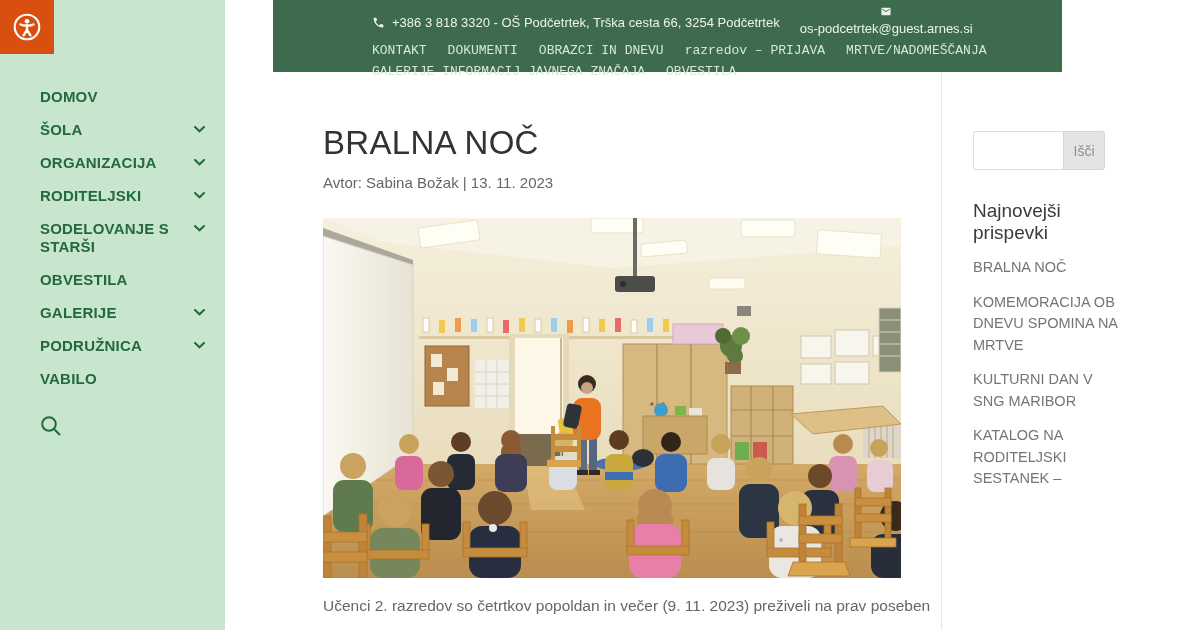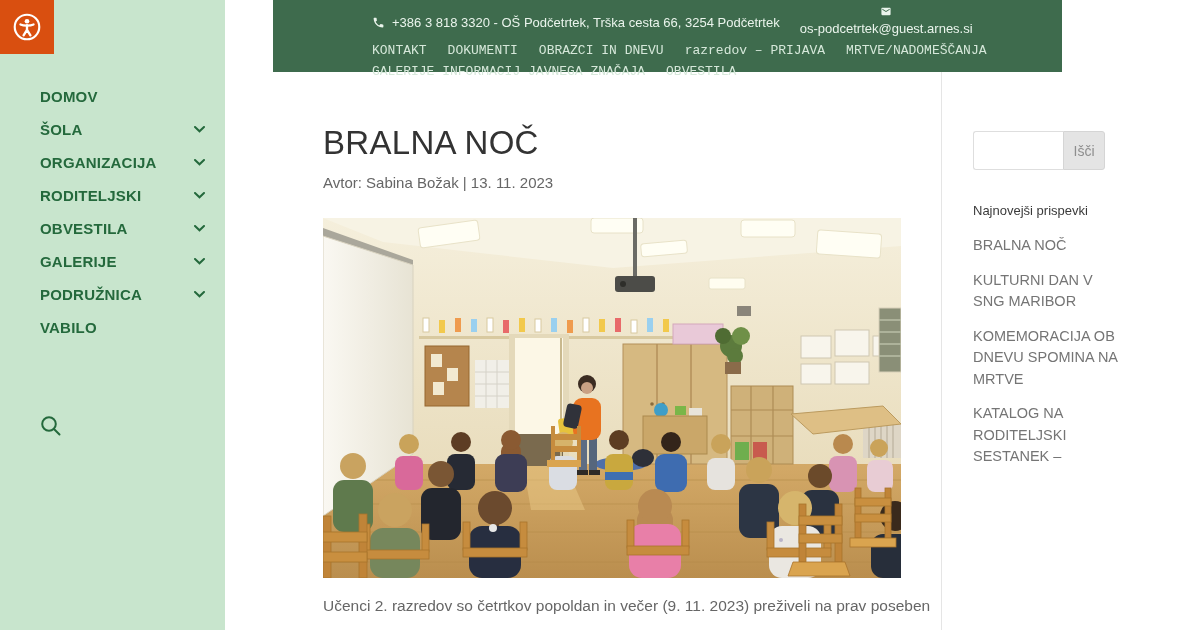--- a/index.html
+++ b/index.html
@@ -33,21 +33,21 @@
   .article p{margin:13px 0 0 0;font-size:15.5px;line-height:30px;color:#666;}
   
   .rightbar{position:absolute;left:973px;top:131px;width:148px;}
   .searchform{display:flex;height:39px;align-items:flex-end;}
   .searchform input{width:90px;height:39px;box-sizing:border-box;border:1px solid #dedede;
     border-right:none;border-radius:3px 0 0 3px;background:#fff;padding:0 8px;font-size:14px;outline:none;
     font-family:"Liberation Sans",sans-serif;}
   .searchform button{width:42px;height:39px;box-sizing:border-box;border:1px solid #d5d5d5;
     border-radius:0 3px 3px 0;background:#e4e4e4;color:#8e8e8e;font-size:14px;cursor:pointer;
     font-family:"Liberation Sans",sans-serif;}
-  .widget-title{margin:30px 0 0 0;font-size:13px;line-height:22px;color:#3a3a3a;font-weight:500;}
+  .widget-title{margin:30px 0 0 0;font-size:19px;line-height:22px;color:#3a3a3a;font-weight:500;}
   .posts{list-style:none;margin:13px 0 0 0;padding:0;}
   .posts li{font-size:14.5px;line-height:21.5px;color:#757575;margin-bottom:13px;cursor:pointer;}
 </style>
 </head>
 <body>
 
 <div class="sidebar">
   <div class="access-btn">
     <svg width="32" height="32" viewBox="0 0 30 30">
       <circle cx="15" cy="15" r="11.5" fill="none" stroke="#ffffff" stroke-width="2"></circle>
@@ -64,21 +64,21 @@
           <polyline points="1,1 5.5,5.3 10,1" fill="none" stroke="#24693c" stroke-width="2" stroke-linecap="round"></polyline>
         </svg></li>
     <li><span>ORGANIZACIJA</span>
       <svg class="chev" width="11" height="7" viewBox="0 0 11 7">
           <polyline points="1,1 5.5,5.3 10,1" fill="none" stroke="#24693c" stroke-width="2" stroke-linecap="round"></polyline>
         </svg></li>
     <li><span>RODITELJSKI</span>
       <svg class="chev" width="11" height="7" viewBox="0 0 11 7">
           <polyline points="1,1 5.5,5.3 10,1" fill="none" stroke="#24693c" stroke-width="2" stroke-linecap="round"></polyline>
         </svg></li>
-    <li>
+    <li><span>SODELOVANJE S STARŠI</span>
       <svg class="chev" width="11" height="7" viewBox="0 0 11 7">
           <polyline points="1,1 5.5,5.3 10,1" fill="none" stroke="#24693c" stroke-width="2" stroke-linecap="round"></polyline>
         </svg></li>
     <li><span>OBVESTILA</span></li>
     <li><span>GALERIJE</span>
       <svg class="chev" width="11" height="7" viewBox="0 0 11 7">
           <polyline points="1,1 5.5,5.3 10,1" fill="none" stroke="#24693c" stroke-width="2" stroke-linecap="round"></polyline>
         </svg></li>
     <li><span>PODRUŽNICA</span>
       <svg class="chev" width="11" height="7" viewBox="0 0 11 7">
@@ -363,17 +363,17 @@
 </div>
 
 <div class="rightbar">
   <form class="searchform">
     <input type="text" value="" style="">
     <button type="submit">Išči</button>
   </form>
   <h3 class="widget-title">Najnovejši prispevki</h3>
   <ul class="posts">
     <li>BRALNA NOČ</li>
+    <li>KOMEMORACIJA OB DNEVU SPOMINA NA MRTVE</li>
     <li>KULTURNI DAN V SNG MARIBOR</li>
-    <li>KOMEMORACIJA OB DNEVU SPOMINA NA MRTVE</li>
     <li>KATALOG NA RODITELJSKI SESTANEK –</li>
   </ul>
 </div>
 
 </body></html>

